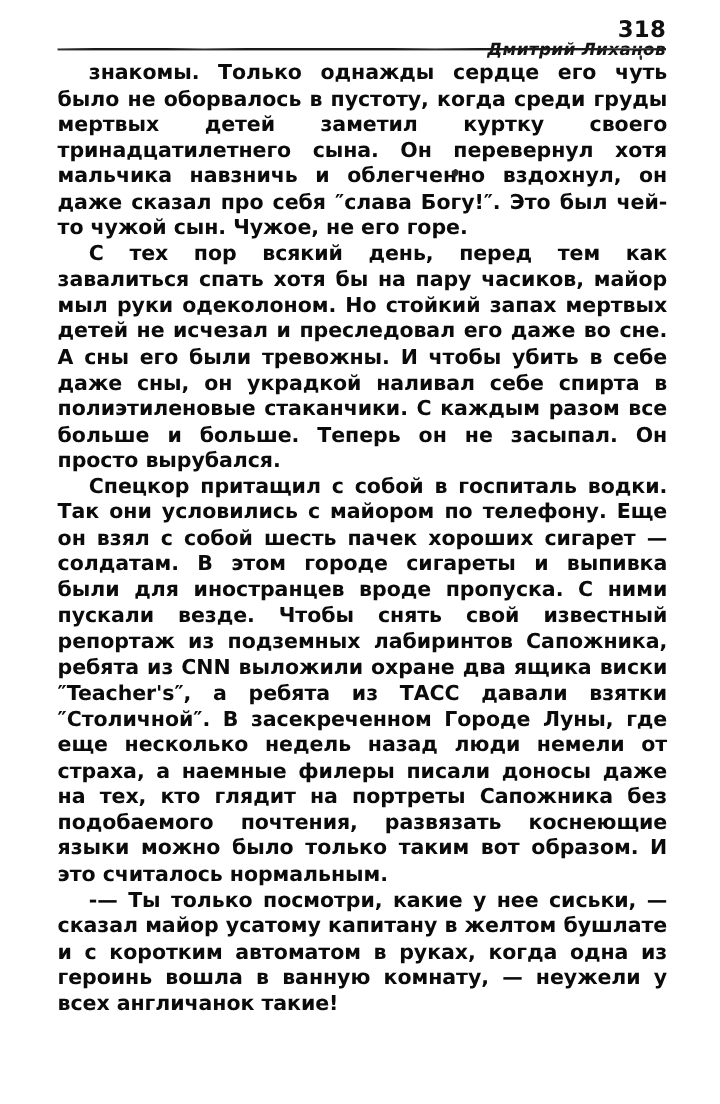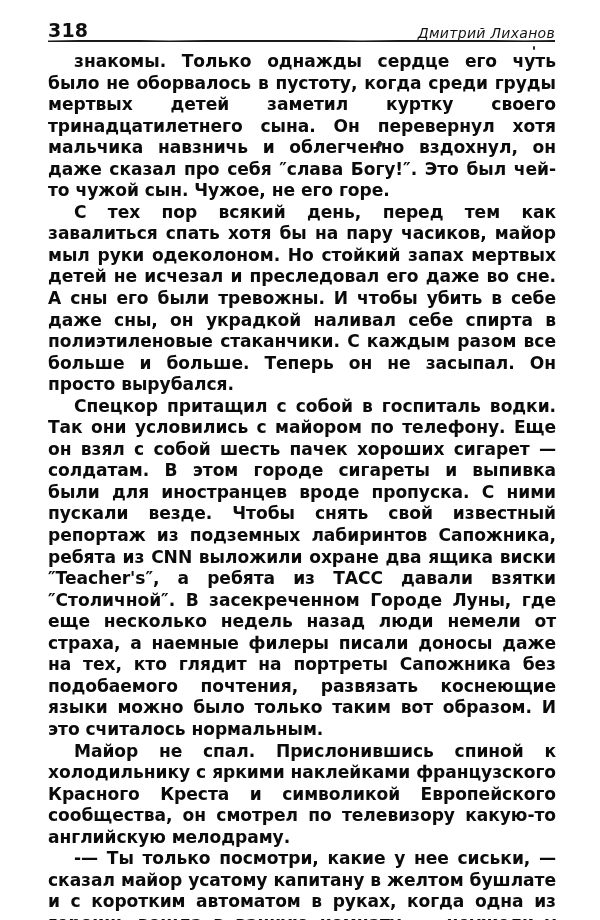--- a/index.html
+++ b/index.html
@@ -28,31 +28,32 @@
   
   .running-head {
     position: absolute;
     left: 48px;
     top: 16px;
     width: 507px;
     height: 24px;
     display: flex;
     align-items: flex-end;
     justify-content: space-between;
+    flex-direction: column;
   }
   .folio {
     font-size: 19px;
     font-weight: 700;
     letter-spacing: 0.2px;
     line-height: 1;
     color: #101010;
   }
   .author {
     font-size: 14px;
-    font-weight: 400;
+    font-weight: 700;
     font-style: italic;
     letter-spacing: 0.3px;
     line-height: 1;
     color: #141414;
   }
   .head-rule {
     position: absolute;
     left: 48px;
     top: 40px;
     width: 507px;
@@ -122,21 +123,20 @@
     <span class="folio">318</span>
     <span class="author">Дмитрий Лиханов</span>
   </div>
 
   <div class="head-rule"></div>
 
   <div class="text-column">
     <p class="para">знакомы. Только однажды сердце его чуть было не оборвалось в пустоту, когда среди груды мертвых детей заметил куртку своего тринадцатилетнего сына. Он перевернул хотя мальчика навзничь и облегченно вздохнул, он даже сказал про себя ″слава Богу!″. Это был чей-то чужой сын. Чужое, не его горе.</p>
     <p class="para">С тех пор всякий день, перед тем как завалиться спать хотя бы на пару часиков, майор мыл руки одеколоном. Но стойкий запах мертвых детей не исчезал и преследовал его даже во сне. А сны его были тревожны. И чтобы убить в себе даже сны, он украдкой наливал себе спирта в полиэтиленовые стаканчики. С каждым разом все больше и больше. Теперь он не засыпал. Он просто вырубался.</p>
     <p class="para">Спецкор притащил с собой в госпиталь водки. Так они условились с майором по телефону. Еще он взял с собой шесть пачек хороших сигарет — солдатам. В этом городе сигареты и выпивка были для иностранцев вроде пропуска. С ними пускали везде. Чтобы снять свой известный репортаж из подземных лабиринтов Сапожника, ребята из CNN выложили охране два ящика виски ″Teacher's″, а ребята из ТАСС давали взятки ″Столичной″. В засекреченном Городе Луны, где еще несколько недель назад люди немели от страха, а наемные филеры писали доносы даже на тех, кто глядит на портреты Сапожника без подобаемого почтения, развязать коснеющие языки можно было только таким вот образом. И это считалось нормальным.</p>
-    <p class="para">Майор не спал. Прислонившись спиной к холодильнику с яркими наклейками французского Красного Креста и символикой Европейского сообщества, он смотрел по телевизору какую-то английскую мелодраму.</p>
     <p class="para">-— Ты только посмотри, какие у нее сиськи, — сказал майор усатому капитану в желтом бушлате и с коротким автоматом в руках, когда одна из героинь вошла в ванную комнату, — неужели у всех англичанок такие!</p>
 
   </div>
 
   <div class="speck speck-a"></div>
   <div class="speck speck-b"></div>
 
 </div>
 
 </body></html>

